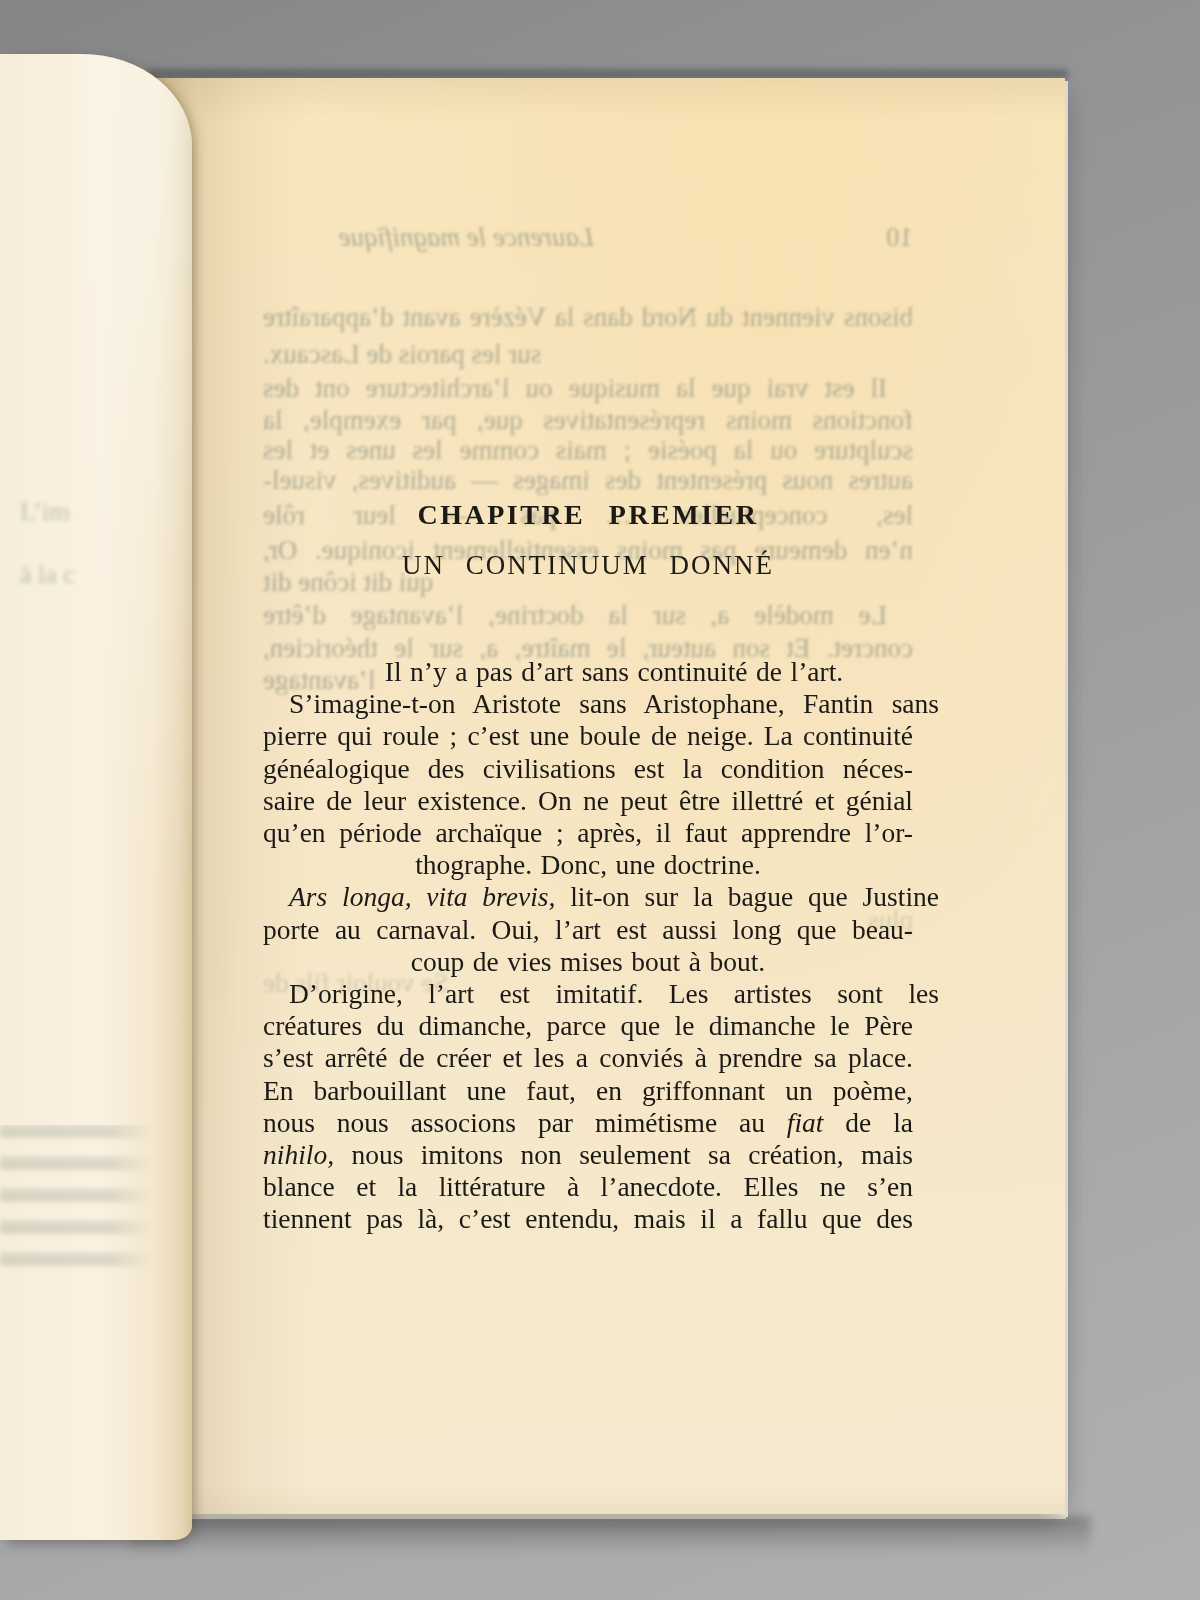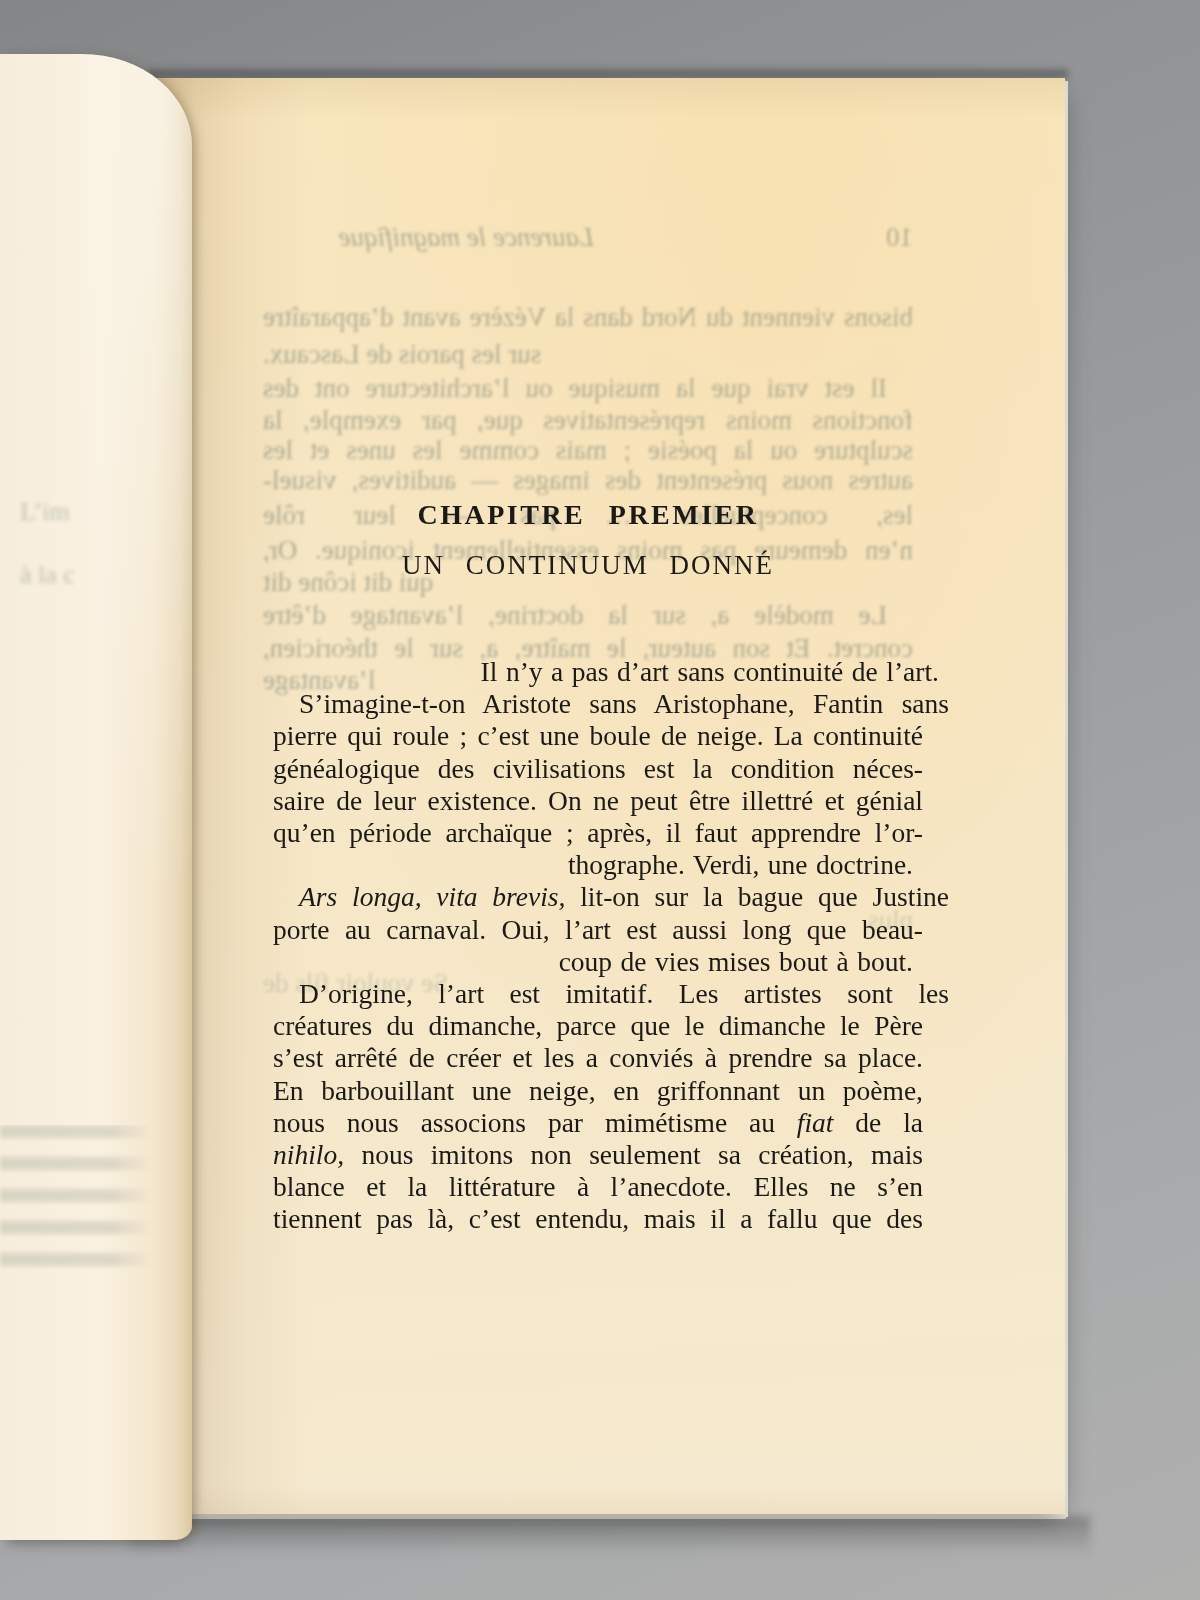--- a/index.html
+++ b/index.html
@@ -68,22 +68,22 @@
   
   .text-col{position:absolute;left:113px;top:0;width:650px;color:#1c1a17;z-index:4;}
   .chapter-heading{position:absolute;top:421px;left:0;right:0;text-align:center;
              font-size:28px;font-weight:700;letter-spacing:2.5px;word-spacing:14px;}
   .chapter-title{position:absolute;top:472px;left:0;right:0;text-align:center;
              font-size:27px;font-weight:400;letter-spacing:2px;word-spacing:12px;}
   .body-text{position:absolute;top:578px;left:0;width:650px;
              font-size:27.5px;line-height:32.2px;word-spacing:.06em;}
   .para{margin:0;}
   .bline{width:100%;}
-  .bl-just{text-align:justify;text-align-last:justify;margin-left:10px;}
-  .bl-left{text-align:right;}
+  .bl-just{text-align:justify;text-align-last:justify;}
+  .bl-left{text-align:center;}
   .bl-indent{padding-left:26px;}
   .bline i{font-style:italic;}
 </style>
 </head>
 <body>
 
 <div class="scene">
 
   <div class="top-shadow"></div>
   <div class="floor-shadow"></div>
@@ -120,32 +120,32 @@
 
       <div class="para">
             <div class="bline bl-left bl-indent"><span>Il n’y a pas d’art sans continuité de l’art.</span></div>
           </div>
           <div class="para">
             <div class="bline bl-just bl-indent"><span>S’imagine-t-on Aristote sans Aristophane, Fantin sans</span></div>
             <div class="bline bl-just"><span>pierre qui roule ; c’est une boule de neige. La continuité</span></div>
             <div class="bline bl-just"><span>généalogique des civilisations est la condition néces-</span></div>
             <div class="bline bl-just"><span>saire de leur existence. On ne peut être illettré et génial</span></div>
             <div class="bline bl-just"><span>qu’en période archaïque ; après, il faut apprendre l’or-</span></div>
-            <div class="bline bl-left"><span>thographe. Verdi, une doctrine.</span></div>
+            <div class="bline bl-left"><span>thographe. Donc, une doctrine.</span></div>
           </div>
           <div class="para">
             <div class="bline bl-just bl-indent"><i>Ars longa, vita brevis,</i><span> lit-on sur la bague que Justine</span></div>
             <div class="bline bl-just"><span>porte au carnaval. Oui, l’art est aussi long que beau-</span></div>
             <div class="bline bl-left"><span>coup de vies mises bout à bout.</span></div>
           </div>
           <div class="para">
             <div class="bline bl-just bl-indent"><span>D’origine, l’art est imitatif. Les artistes sont les</span></div>
             <div class="bline bl-just"><span>créatures du dimanche, parce que le dimanche le Père</span></div>
             <div class="bline bl-just"><span>s’est arrêté de créer et les a conviés à prendre sa place.</span></div>
-            <div class="bline bl-just"><span>En barbouillant une neige, en griffonnant un poème,</span></div>
+            <div class="bline bl-just"><span>En barbouillant une faut, en griffonnant un poème,</span></div>
             <div class="bline bl-just"><span>nous nous associons par mimétisme au </span><i>fiat</i><span> de la</span></div>
             <div class="bline bl-just"><i>nihilo,</i><span> nous imitons non seulement sa création, mais</span></div>
             <div class="bline bl-just"><span>blance et la littérature à l’anecdote. Elles ne s’en</span></div>
             <div class="bline bl-just"><span>tiennent pas là, c’est entendu, mais il a fallu que des</span></div>
           </div>
         </div>
     </div>
   </div>
 
   <div class="left-leaf">

